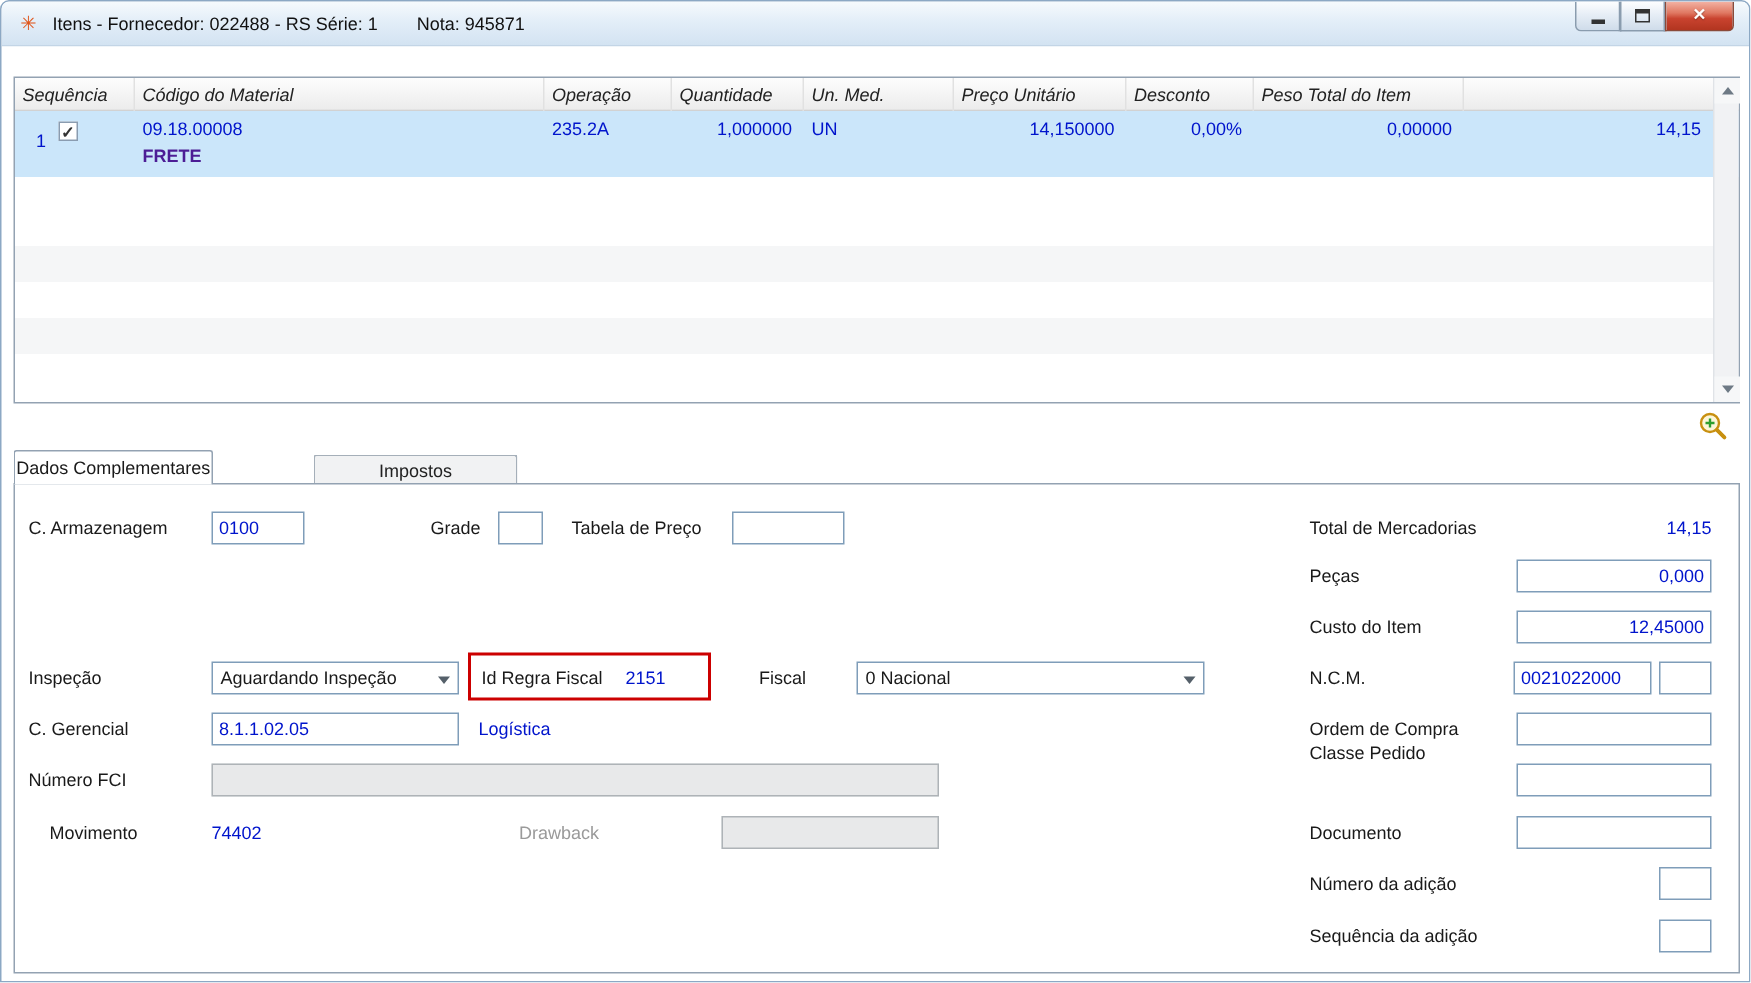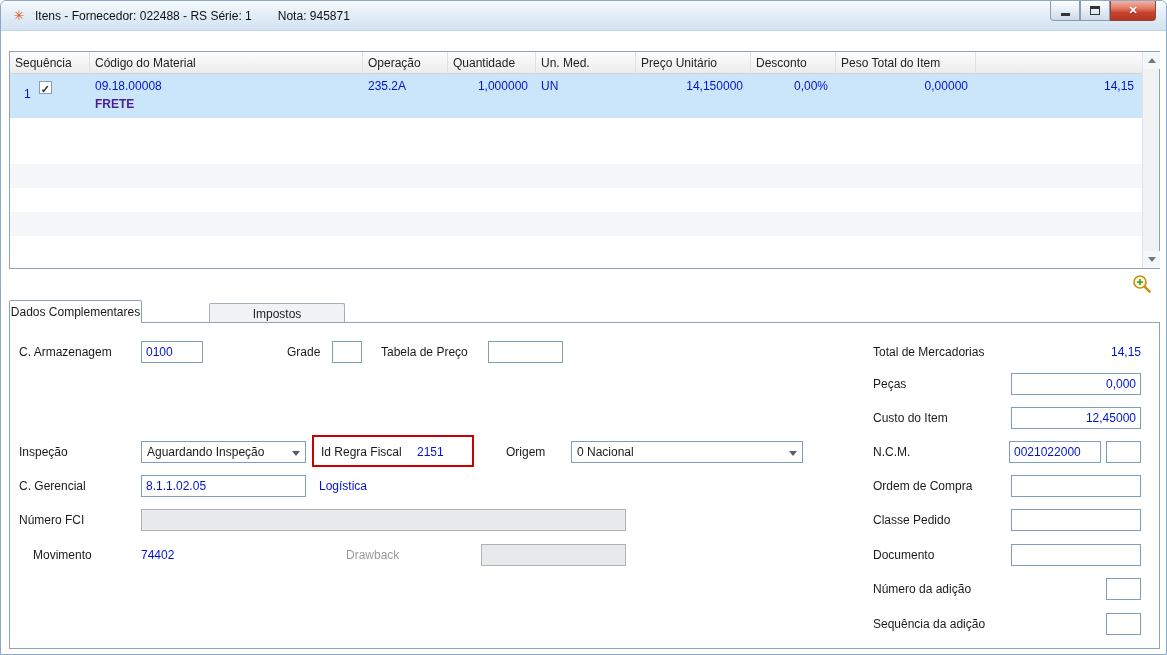--- a/index.html
+++ b/index.html
@@ -46,21 +46,21 @@
     position:absolute; left:8px; top:50px; width:1151px; height:218px;
     border:1px solid #93a2b2; background:#fff;
   }
   .grid-header {
     display:flex; height:22px;
     background:linear-gradient(#fdfdfd,#ececec);
     border-bottom:1px solid #d2d2d2;
   }
   .gh-cell {
     padding:4px 4px 0 5px; border-right:1px solid #e1e1e1;
-    color:#222; white-space:nowrap; overflow:hidden; height:22px;
+    color:#222; white-space:nowrap; overflow:hidden; height:22px;font-style:italic;
   }
   .c0{width:80px}.c1{width:273px}.c2{width:85px}.c3{width:88px}.c4{width:100px}
   .c5{width:115px}.c6{width:85px}.c7{width:140px}.c8{width:166px}
 
   .grid-row { display:flex; height:44px; background:#cbe6fa; color:#0014cc; }
   .gr-cell { padding:3px 5px 0 5px; white-space:nowrap; overflow:hidden; line-height:18px; }
   .gr-cell.num { text-align:right; padding-right:8px; }
   .seq-cell { display:flex; align-items:flex-start; padding:5px 0 0 14px; gap:8px; }
   .seq-num { line-height:14px; margin-top:8px; }
   .checkbox {
@@ -228,38 +228,38 @@
     <input class="tb right" style="left: 1001px; top: 84px; width: 130px;" readonly="" value="12,45000">
 
     <span class="lbl" style="left:9px;top:122px">Inspeção</span>
     <div class="dd" style="left:131px;top:118px;width:165px">
       <span>Aguardando Inspeção</span>
       <span class="dd-chevron"></span>
     </div>
     <div class="annotation-box" style="left:302px;top:112px;width:162px;height:32px"></div>
     <span class="lbl" style="left:311px;top:122px">Id Regra Fiscal</span>
     <span class="val" style="left:407px;top:122px">2151</span>
-    <span class="lbl" style="left:496px;top:122px">Origem</span>
+    <span class="lbl" style="left:496px;top:122px">Fiscal</span>
     <div class="dd" style="left:561px;top:118px;width:232px">
       <span>0 Nacional</span>
       <span class="dd-chevron"></span>
     </div>
     <span class="lbl" style="left:863px;top:122px">N.C.M.</span>
     <input class="tb" style="left: 999px; top: 118px; width: 92px;" readonly="" value="0021022000">
     <input class="tb" style="left: 1096px; top: 118px; width: 35px;" readonly="" value="">
 
     <span class="lbl" style="left:9px;top:156px">C. Gerencial</span>
     <input class="tb" style="left: 131px; top: 152px; width: 165px;" readonly="" value="8.1.1.02.05">
     <span class="val" style="left:309px;top:156px">Logística</span>
     <span class="lbl" style="left:863px;top:156px">Ordem de Compra</span>
     <input class="tb" style="left: 1001px; top: 152px; width: 130px;" readonly="" value="">
 
     <span class="lbl" style="left:9px;top:190px">Número FCI</span>
     <input class="tb disabled" style="left: 131px; top: 186px; width: 485px;" disabled="" value="">
-    <span class="lbl" style="left:863px;top:190px">Classe Pedido</span>
+    <span class="lbl" style="left:863px;top:172px">Classe Pedido</span>
     <input class="tb" style="left: 1001px; top: 186px; width: 130px;" readonly="" value="">
 
     <span class="lbl" style="left:23px;top:225px">Movimento</span>
     <span class="val" style="left:131px;top:225px">74402</span>
     <span class="lbl gray" style="left:336px;top:225px">Drawback</span>
     <input class="tb disabled" style="left: 471px; top: 221px; width: 145px;" disabled="" value="">
     <span class="lbl" style="left:863px;top:225px">Documento</span>
     <input class="tb" style="left: 1001px; top: 221px; width: 130px;" readonly="" value="">
 
     <span class="lbl" style="left:863px;top:259px">Número da adição</span>

